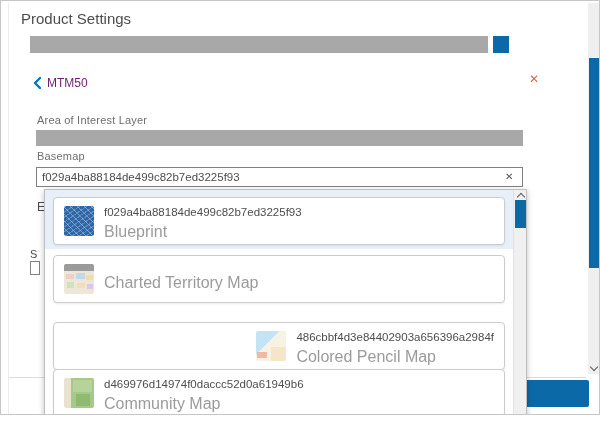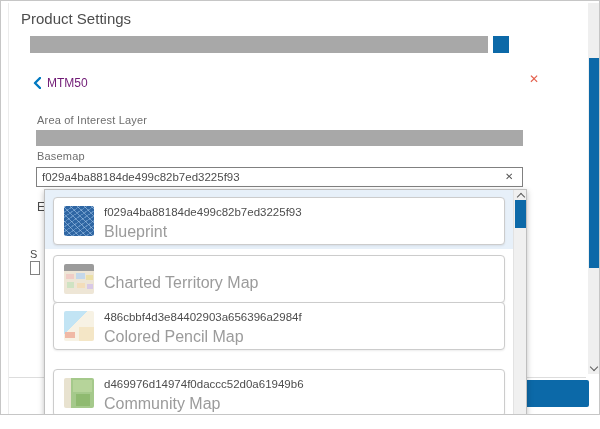--- a/index.html
+++ b/index.html
@@ -33,21 +33,21 @@
 
   .footer-divider{left:8px;top:376px;width:577px;height:1px;background:#ddd;}
   .footer-button{left:452px;top:379px;width:136px;height:27px;background:#0c69a8;border-radius:2px;cursor:pointer;}
 
   .dropdown{left:43px;top:188px;width:483px;height:237px;background:#fff;border:1px solid #bfbfbf;
             box-shadow:0 2px 6px rgba(0,0,0,.25);overflow:hidden;z-index:5;}
   .hl-band{position:absolute;left:0;top:0;right:13px;height:59px;background:#e7f0f9;}
   .card{position:absolute;left:8px;width:452px;height:48px;background:#fff;border:1px solid #ccc;
         border-radius:4px;box-shadow:0 1px 2px rgba(0,0,0,.08);display:flex;align-items:center;
         padding:0 10px;cursor:pointer;}
-  .c1{top:7px;} .c2{top:65px;} .c3{top:112px;} .c4{top:179px;} .c5{top:233px;height:24px;}
+  .c1{top:7px;} .c2{top:65px;} .c3{top:132px;justify-content:flex-end;} .c4{top:179px;} .c5{top:233px;height:24px;}
   .thumb{width:30px;height:30px;border-radius:2px;flex:0 0 30px;}
   .thumb-blueprint{background:
       repeating-linear-gradient(45deg,rgba(200,225,250,.45) 0 1px,transparent 1px 5px),
       repeating-linear-gradient(-35deg,rgba(160,200,240,.4) 0 1px,transparent 1px 4px),
       #2f66a3;}
   .thumb-charted{background:
       linear-gradient(#9b9b9b,#9b9b9b) 0 0/30px 7px no-repeat,
       linear-gradient(#f0cdc6,#f0cdc6) 2px 10px/8px 5px no-repeat,
       linear-gradient(#c4d8ea,#c4d8ea) 12px 9px/9px 6px no-repeat,
       linear-gradient(#ece0a8,#ece0a8) 22px 11px/7px 5px no-repeat,

